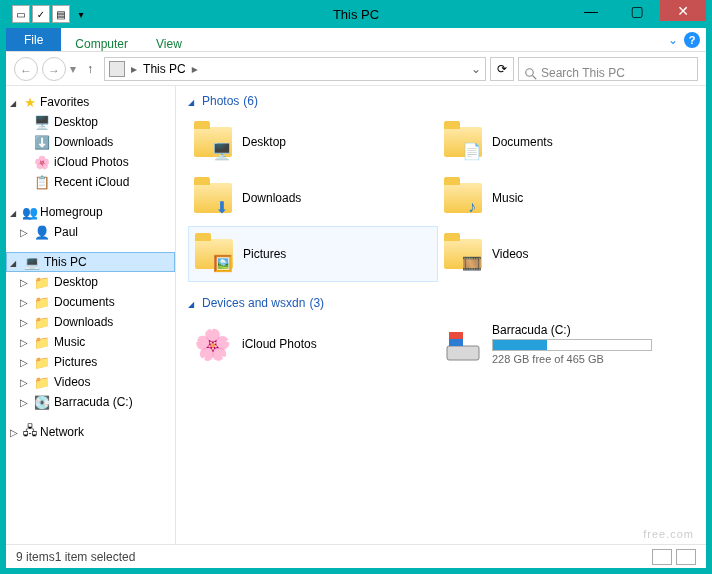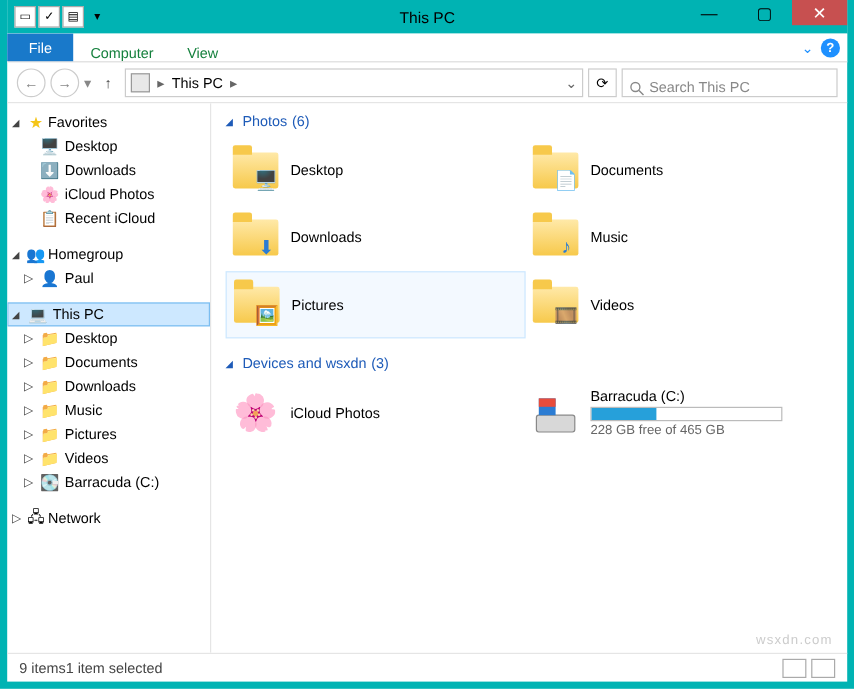--- a/index.html
+++ b/index.html
@@ -308,14 +308,14 @@
 
   <div class="status">
     <span>9 items</span>
     <span>1 item selected</span>
     <div class="statright">
       <div class="viewbtn"></div>
       <div class="viewbtn"></div>
     </div>
   </div>
 
-  <div class="watermark">wsxdn.com</div>
+  <div class="watermark">free.com</div>
 </div>
 
 </body></html>

